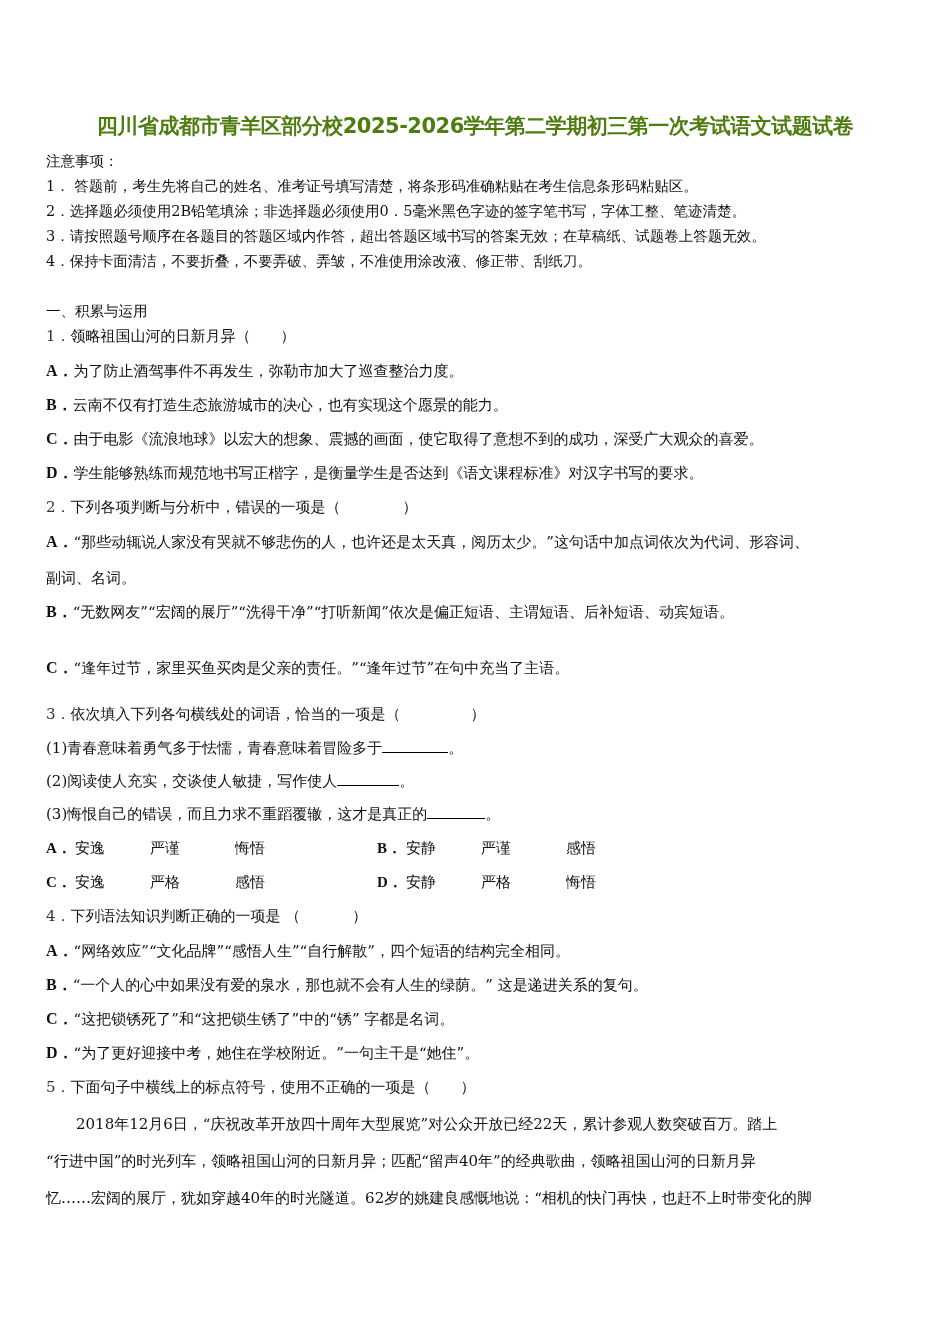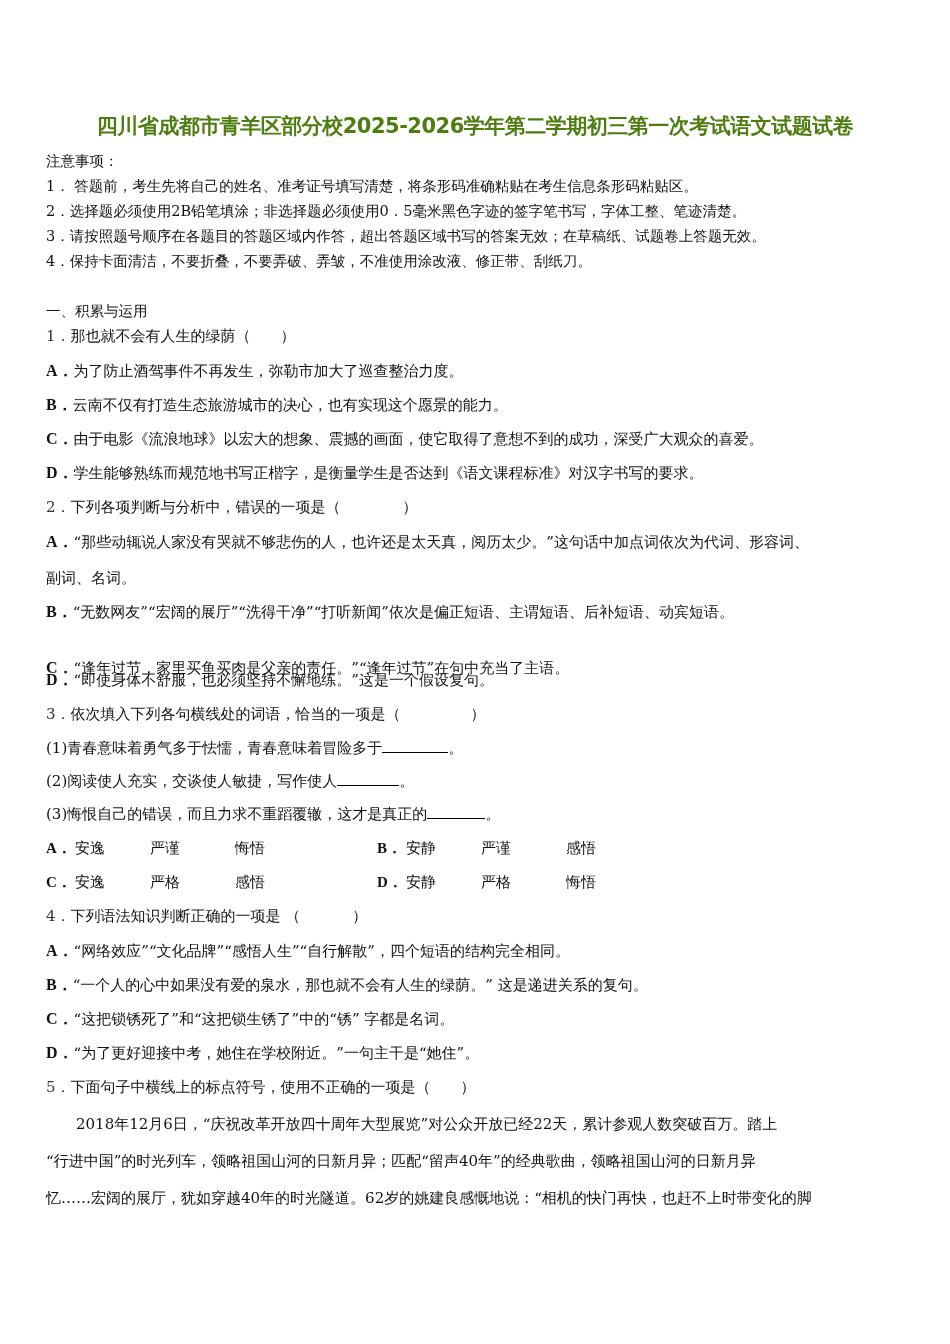--- a/index.html
+++ b/index.html
@@ -35,21 +35,21 @@
 
   <div class="line sm" style="top:151px;">注意事项：</div>
   <div class="line sm" style="top:176px;">1．  答题前，考生先将自己的姓名、准考证号填写清楚，将条形码准确粘贴在考生信息条形码粘贴区。</div>
   <div class="line sm" style="top:201px;">2．选择题必须使用2B铅笔填涂；非选择题必须使用0．5毫米黑色字迹的签字笔书写，字体工整、笔迹清楚。</div>
   <div class="line sm" style="top:226px;">3．请按照题号顺序在各题目的答题区域内作答，超出答题区域书写的答案无效；在草稿纸、试题卷上答题无效。</div>
   <div class="line sm" style="top:251px;">4．保持卡面清洁，不要折叠，不要弄破、弄皱，不准使用涂改液、修正带、刮纸刀。</div>
 
   <div class="line sm" style="top:301px;">一、积累与运用</div>
 
   <div class="line" style="top:326px;">
-    <span class="qnum">1．</span><span>那也就不会有人生的绿荫（</span><span class="paren-gap" style="width:30px;"></span><span>）</span>
+    <span class="qnum">1．</span><span>领略祖国山河的日新月异（</span><span class="paren-gap" style="width:30px;"></span><span>）</span>
   </div>
   <div class="line" style="top:361px;">
     <span class="opt-letter">A．</span><span>为了防止酒驾事件不再发生，弥勒市加大了巡查整治力度。</span>
   </div>
   <div class="line" style="top:395px;">
     <span class="opt-letter">B．</span><span>云南不仅有打造生态旅游城市的决心，也有实现这个愿景的能力。</span>
   </div>
   <div class="line" style="top:463px;">
     <span class="opt-letter">D．</span><span>学生能够熟练而规范地书写正楷字，是衡量学生是否达到《语文课程标准》对汉字书写的要求。</span>
   </div>
@@ -62,23 +62,20 @@
   </div>
   <div class="line" style="top:532px;">
     <span class="opt-letter">A．</span><span>“那些动辄说人家没有哭就不够悲伤的人，也许还是太天真，阅历太少。”这句话中加点词依次为代词、形容词、</span>
   </div>
   <div class="line" style="top:568px;">副词、名词。</div>
   <div class="line" style="top:602px;">
     <span class="opt-letter">B．</span><span>“无数网友”“宏阔的展厅”“洗得干净”“打听新闻”依次是偏正短语、主谓短语、后补短语、动宾短语。</span>
   </div>
   <div class="line" style="top:658px;">
     <span class="opt-letter">C．</span><span>“逢年过节，家里买鱼买肉是父亲的责任。”“逢年过节”在句中充当了主语。</span>
-  </div>
-  <div class="line" style="top:670px;">
-    <span class="opt-letter">D．</span><span>“即使身体不舒服，也必须坚持不懈地练。”这是一个假设复句。</span>
   </div>
 
   <div class="line" style="top:704px;">
     <span class="qnum">3．</span><span>依次填入下列各句横线处的词语，恰当的一项是（</span><span class="paren-gap" style="width:70px;"></span><span>）</span>
   </div>
   <div class="line" style="top:738px;">
     <span>(1)青春意味着勇气多于怯懦，青春意味着冒险多于</span><span class="blank" style="width:66px;"></span><span>。</span>
   </div>
   <div class="line" style="top:771px;">
     <span>(2)阅读使人充实，交谈使人敏捷，写作使人</span><span class="blank" style="width:62px;"></span><span>。</span>

